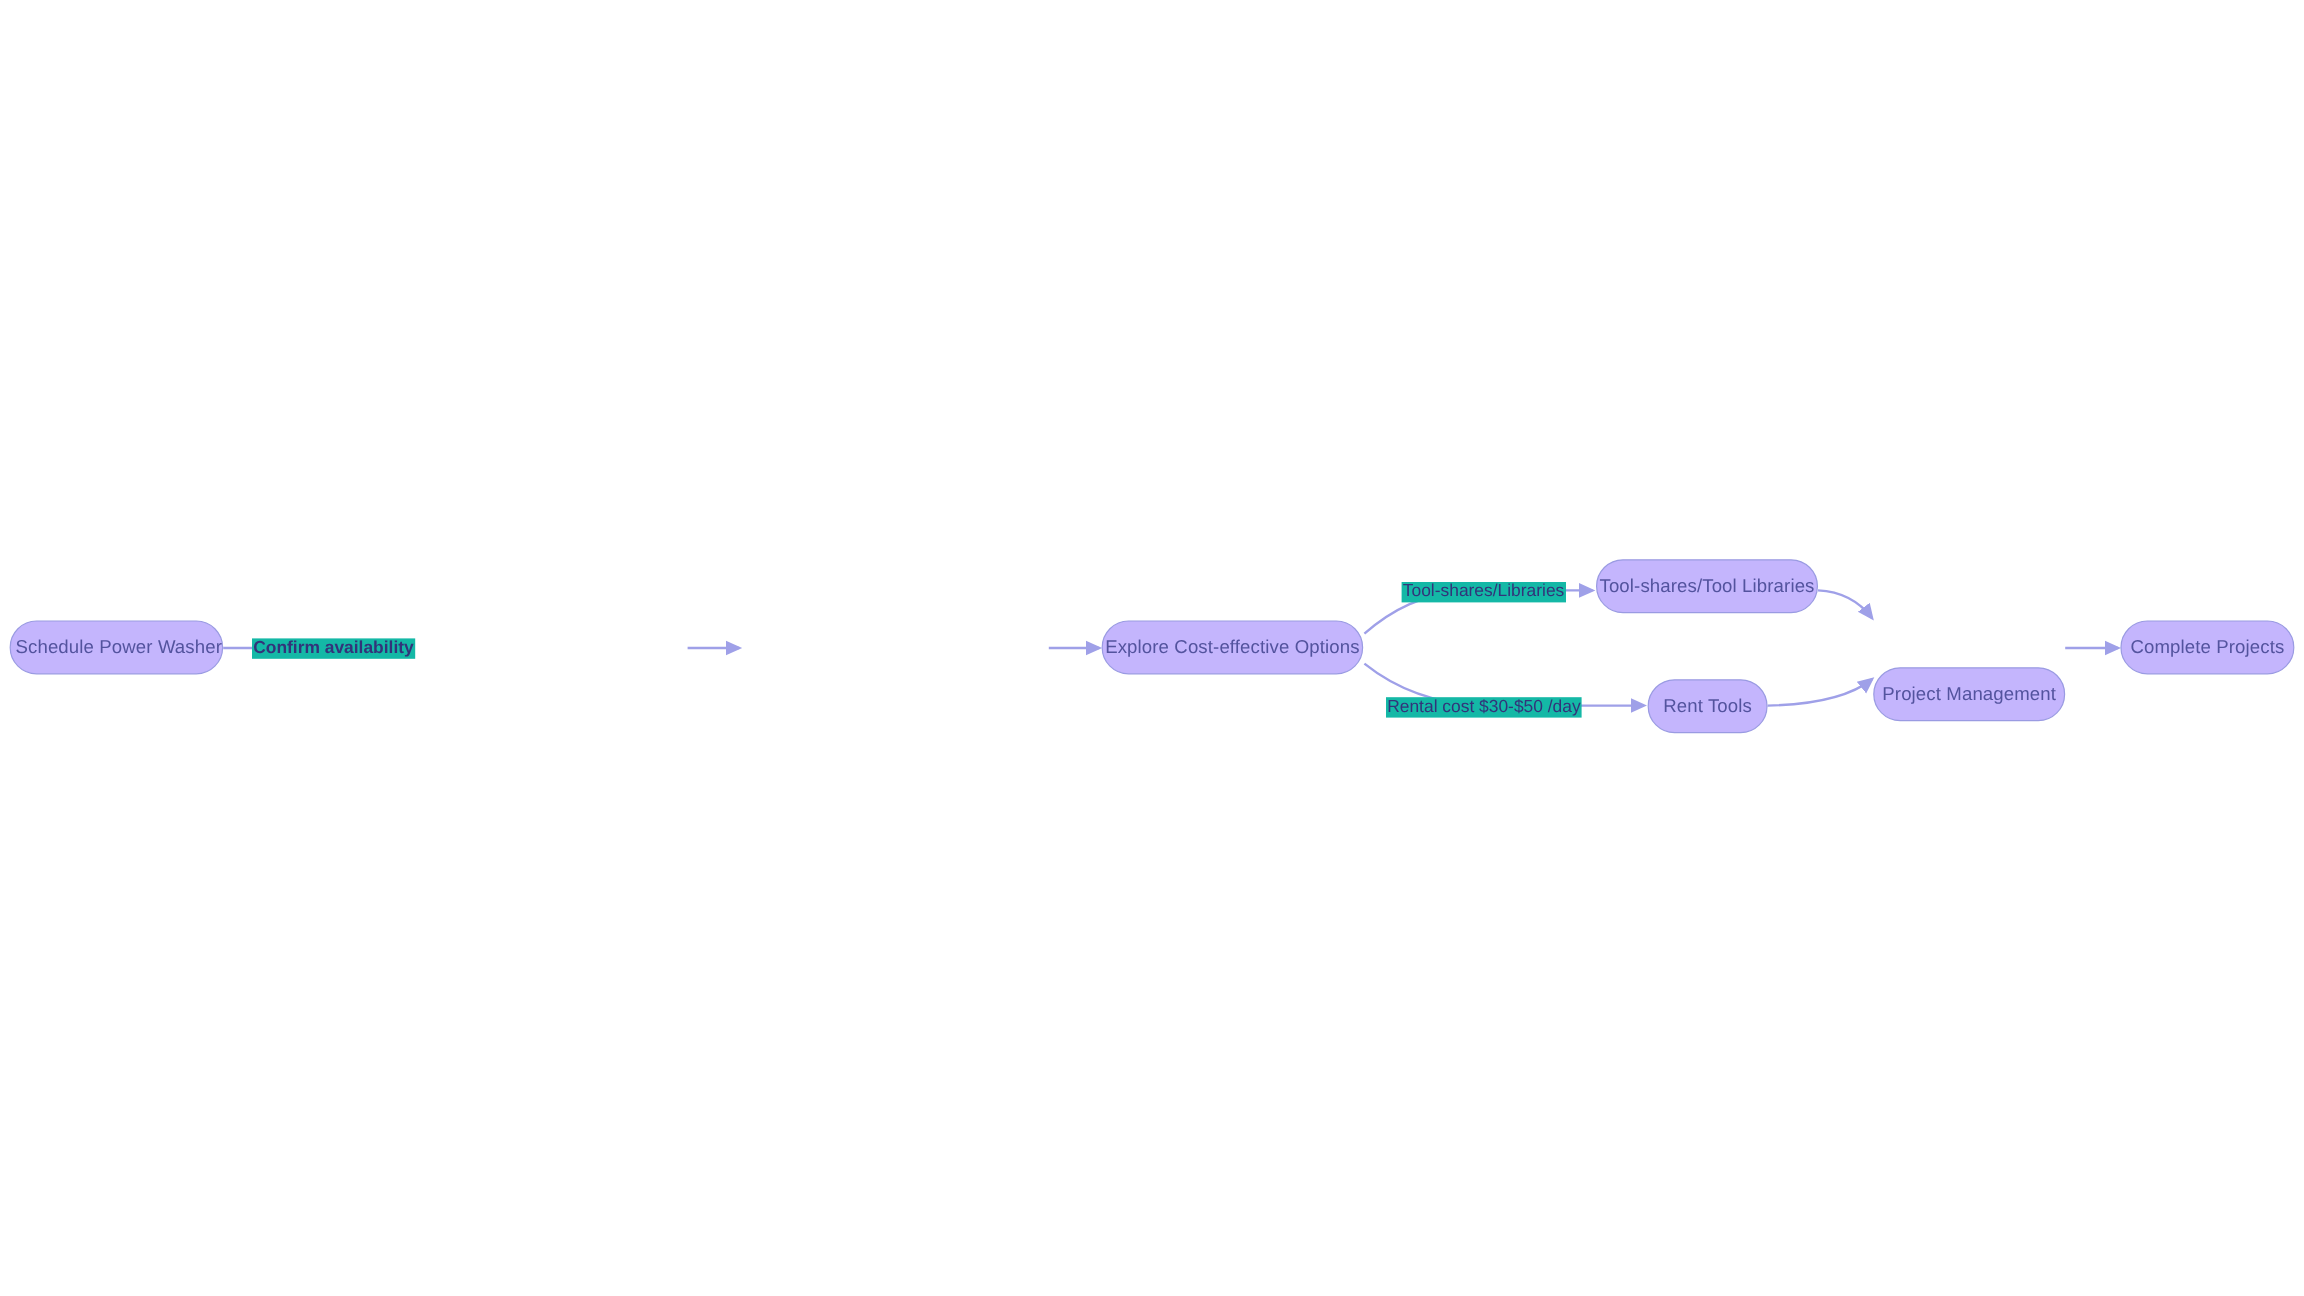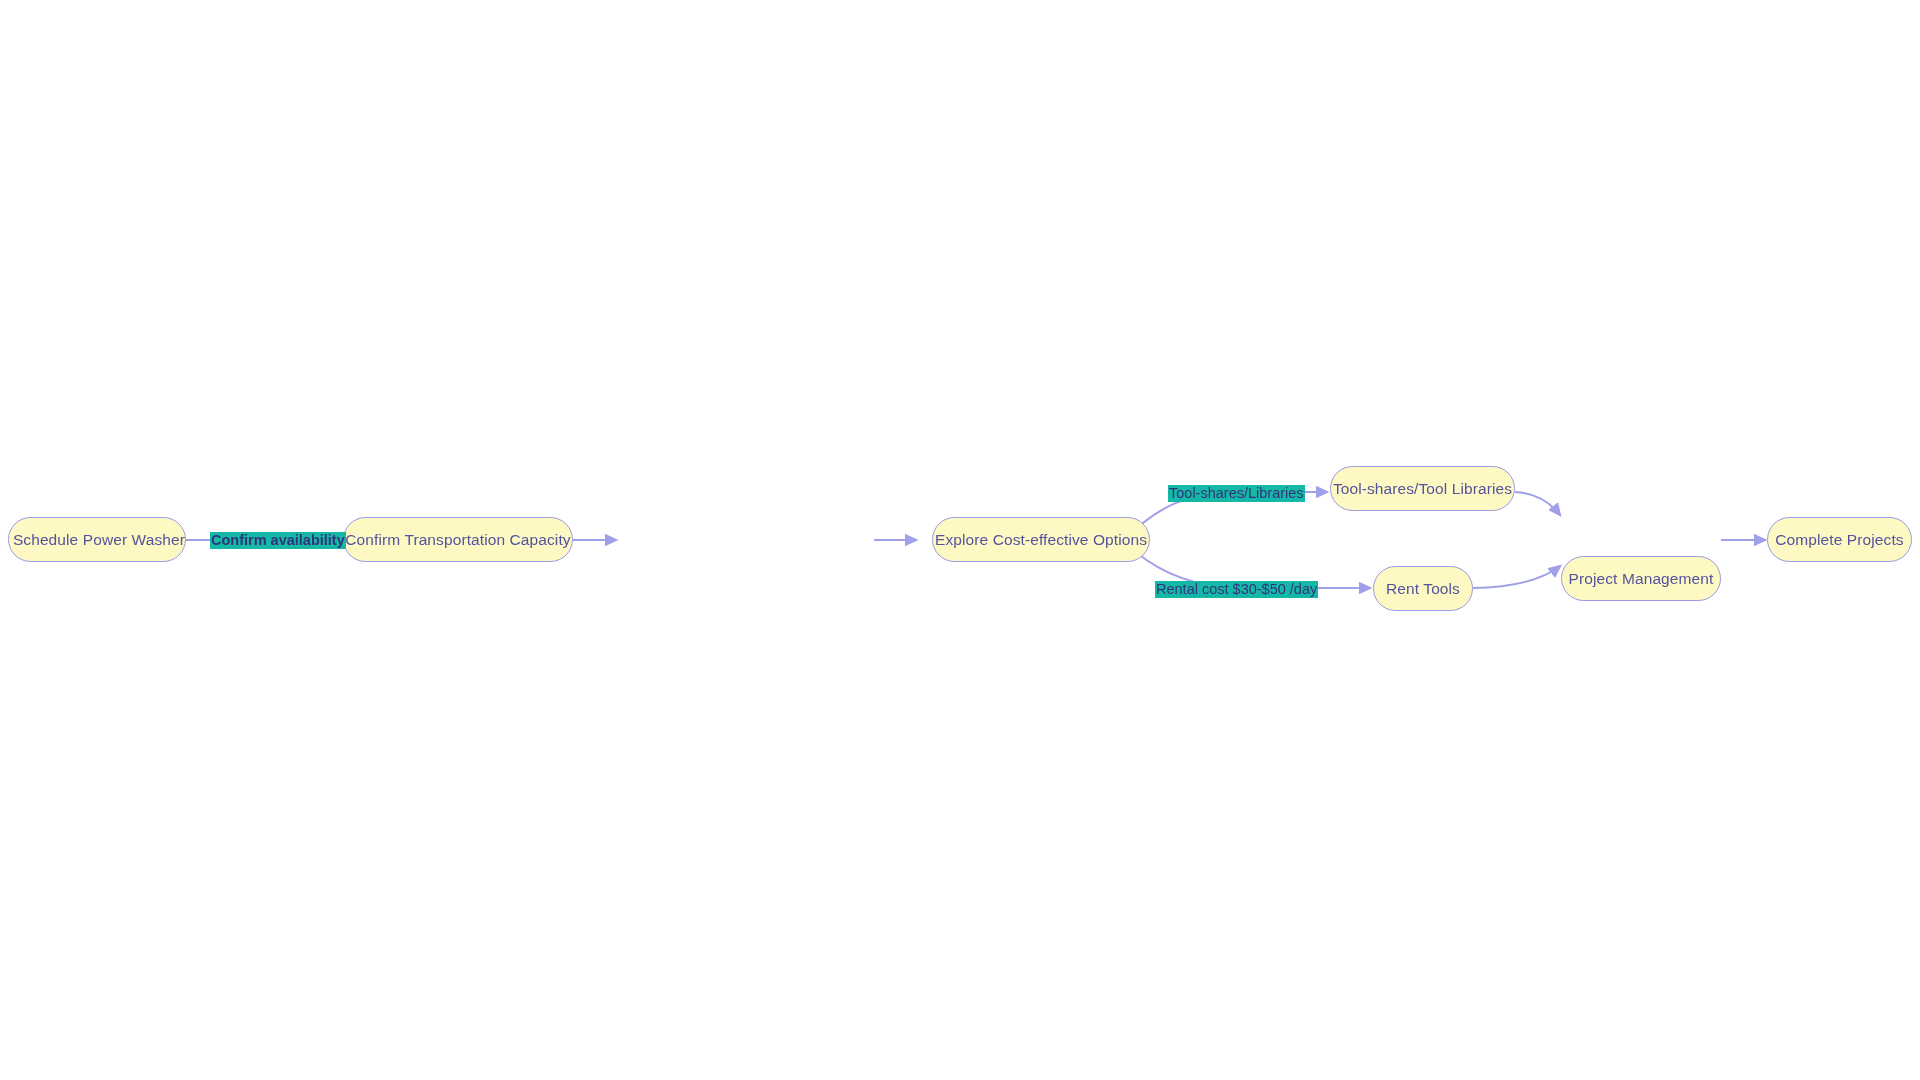--- a/index.html
+++ b/index.html
@@ -23,21 +23,21 @@
     top: 0;
     width: 1920px;
     height: 1080px;
   }
   .node {
     position: absolute;
     box-sizing: border-box;
     display: flex;
     align-items: center;
     justify-content: center;
-    background: #fef9c3;
+    background: #c4b5fd;
     border: 1px solid #9a9be2;
     border-radius: 24px;
     color: #53539e;
     font-size: 15.5px;
     font-family: "Liberation Sans", sans-serif;
     letter-spacing: 0.1px;
     white-space: nowrap;
     z-index: 3;
   }
   .edge-label {
@@ -78,26 +78,23 @@
 
     <path d="M 1473,588 C 1520,587 1545,578 1560,566" fill="none" stroke="#9fa0e8" stroke-width="2" marker-end="url(#arrow)"></path>
 
     <path d="M 1721,540 L 1765,540" fill="none" stroke="#9fa0e8" stroke-width="2" marker-end="url(#arrow)"></path>
   </svg>
 
   <div class="node" style="left:8px; top:517px; width:178px; height:45px;justify-content:flex-end;">
     <span>Schedule Power Washer</span>
   </div>
 
-  <div class="node" style="left:343px; top:517px; width:230px; height:45px;">
-    <span>Confirm Transportation Capacity</span>
-  </div>
 
 
-  <div class="node" style="left:918px; top:517px; width:218px; height:45px;margin-left:14px;">
+  <div class="node" style="left:918px; top:517px; width:218px; height:45px;">
     <span>Explore Cost-effective Options</span>
   </div>
 
   <div class="node" style="left:1330px; top:466px; width:185px; height:45px;">
     <span>Tool-shares/Tool Libraries</span>
   </div>
 
   <div class="node" style="left:1373px; top:566px; width:100px; height:45px;">
     <span>Rent Tools</span>
   </div>

